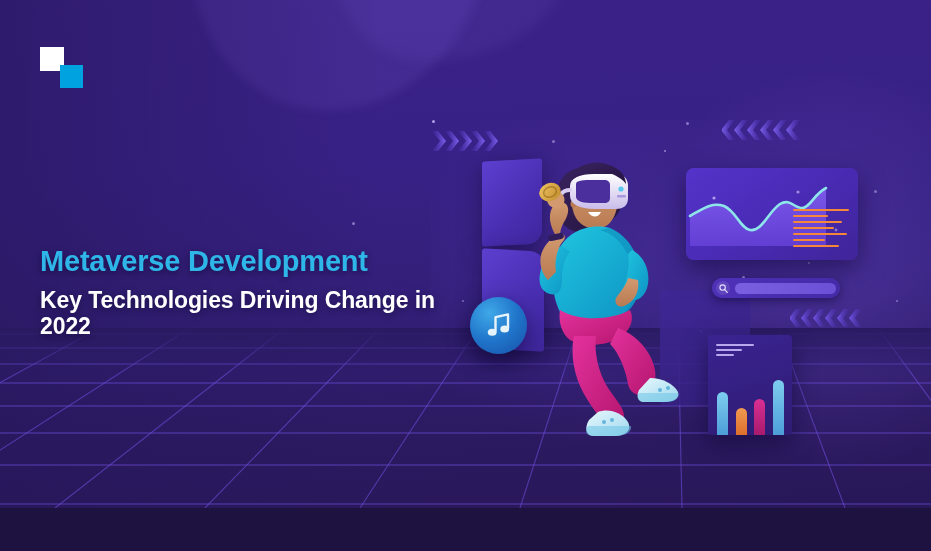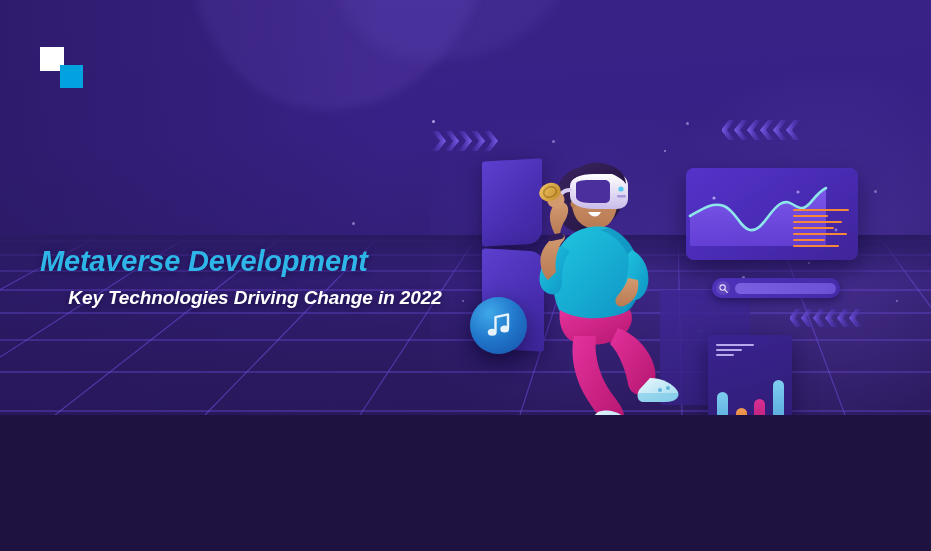--- a/index.html
+++ b/index.html
@@ -1,21 +1,20 @@
 <!DOCTYPE html>
 <html><head>
 <meta charset="utf-8">
 <style>
   html,body{margin:0;padding:0;background:#1d1240;}
   *{box-sizing:border-box;}
   .stage{
-    position:relative;width:931px;height:415px;overflow:hidden;
+    position:relative;width:931px;height:508px;overflow:hidden;
     font-family:"Liberation Sans","DejaVu Sans",sans-serif;
     background:linear-gradient(176deg,#3a2287 0%,#382186 32%,#331f78 58%,#2c1a62 80%,#281757 100%);
-    font-style:italic;
   }
 
   
   .blob-top{
     position:absolute;left:190px;top:-150px;width:300px;height:260px;
     background:rgba(122,96,212,.16);
     border-radius:0 0 55% 45% / 0 0 70% 60%;
     filter:blur(4px);
   }
   .blob-top2{
@@ -53,22 +52,22 @@
   .logo .sq-white{position:absolute;left:0;top:0;width:24px;height:24px;background:#ffffff;}
   .logo .sq-cyan{position:absolute;left:20px;top:18px;width:23px;height:23px;background:#00a3e0;}
 
   
   .headline{position:absolute;left:40px;top:246px;width:430px;}
   .headline .title{
     margin:0;font-size:29px;line-height:1.1;font-weight:bold;color:#2fb6e9;
     letter-spacing:-.2px;text-shadow:0 2px 6px rgba(12,6,40,.55);
   }
   .headline .subtitle{
-    margin:9px 0 0 0;font-size:19px;line-height:1.15;font-weight:bold;color:#ffffff;
-    letter-spacing:-.1px;text-shadow:0 2px 6px rgba(12,6,40,.5);text-align:center;
+    margin:9px 0 0 0;font-size:23px;line-height:1.15;font-weight:bold;color:#ffffff;
+    letter-spacing:-.1px;text-shadow:0 2px 6px rgba(12,6,40,.5);
   }
 
   
   .chev{position:absolute;display:flex;}
   .chev svg{display:block;}
 
   
   .panel-a,.panel-b{
     position:absolute;
     background:linear-gradient(135deg,#5d3fcf 0%,#4a2fb3 55%,#3f269c 100%);

